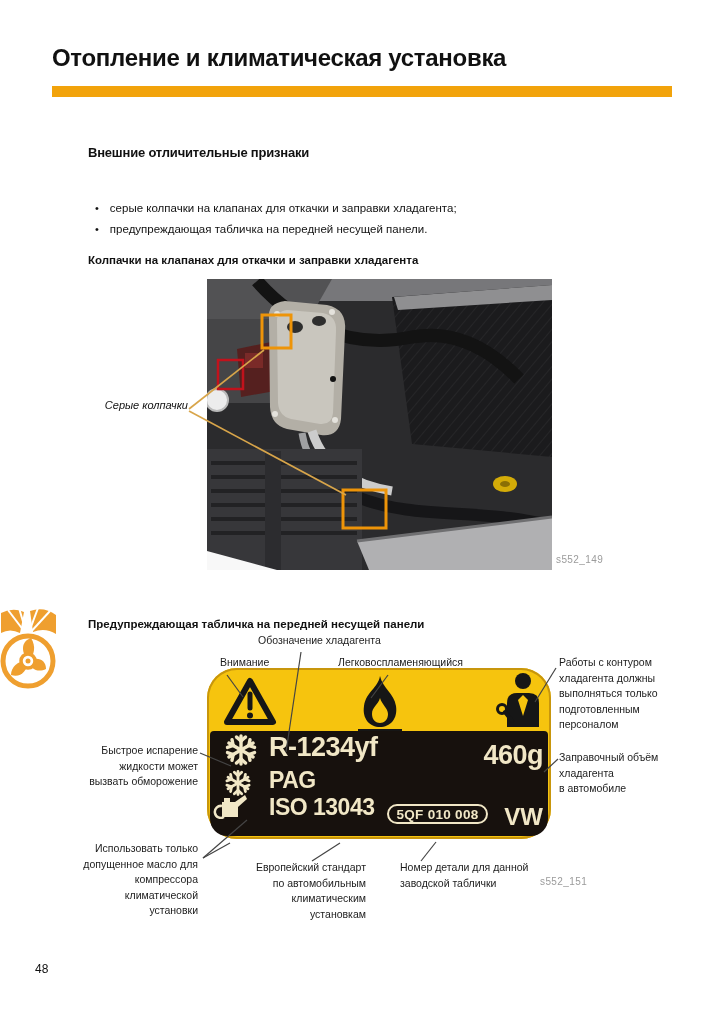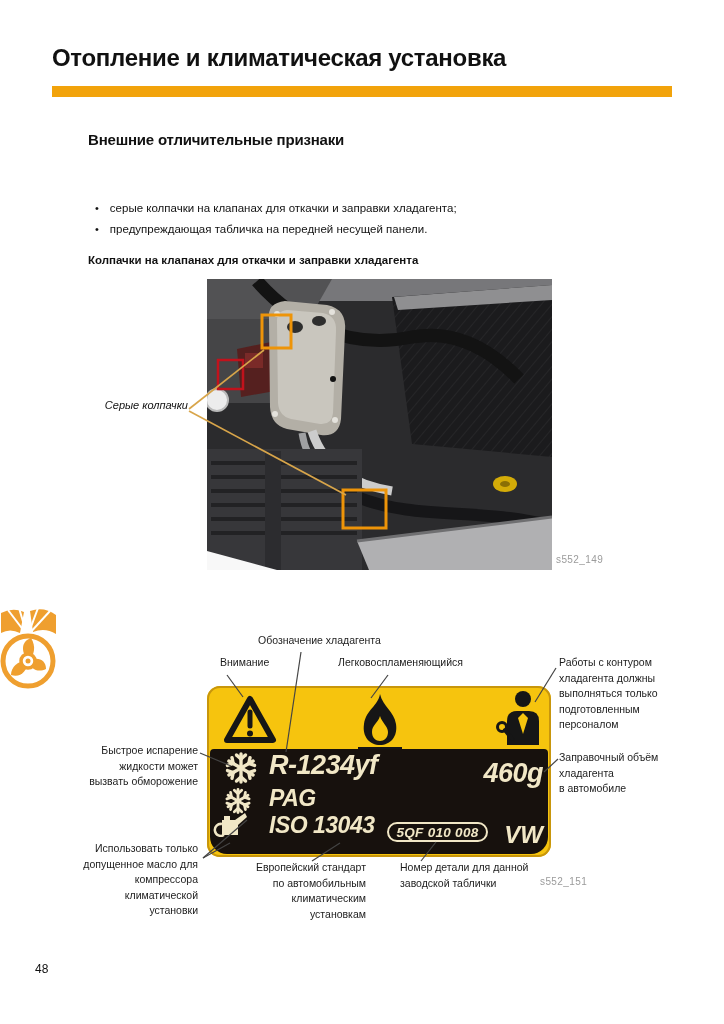--- a/index.html
+++ b/index.html
@@ -7,21 +7,21 @@
     --cream:#F1E7C6; --hl-orange:#EE9408; --hl-red:#C1121C;
     --credit:#9B9B9B; --tan:#D8A54A; --line:#444444; --ink:#111111;
   }
   html,body{margin:0;padding:0;background:#fff;}
   #page{position:relative;width:684px;height:1024px;background:#fff;overflow:hidden;
         font-family:"Liberation Sans",sans-serif;color:var(--ink);}
   .abs{position:absolute;}
   .pre{white-space:pre-line;}
   #title{left:52px;top:44px;font-size:24px;font-weight:bold;letter-spacing:-0.3px;}
   #accent-bar{left:52px;top:86px;width:620px;height:11px;background:var(--accent);}
-  #h2{left:88px;top:131px;font-size:15px;font-weight:bold;letter-spacing:-0.2px;}
+  #h2{left:88px;top:145px;font-size:13px;font-weight:bold;letter-spacing:-0.2px;}
   #intro{left:88px;top:172px;width:586px;font-size:11.5px;line-height:15px;}
   .bullet-row{position:absolute;left:95px;display:flex;gap:11px;font-size:11.5px;line-height:15px;}
   .bullet-dot{font-size:11px;}
   .cap{font-size:11.5px;font-weight:bold;}
   #cap1{left:88px;top:254px;text-align:right;}
   #photo{left:207px;top:279px;width:345px;height:291px;}
   #label-caps{left:70px;top:398px;width:118px;text-align:right;font-size:11px;line-height:14px;font-style:italic;}
   .credit{font-size:10px;color:var(--credit);letter-spacing:0.4px;}
   #credit1{left:556px;top:554px;}
   #fan-icon{left:0px;top:606px;}
@@ -32,22 +32,22 @@
   #co-attention{left:200px;top:655px;padding-left:20px;}
   #co-flammable{left:338px;top:655px;}
   #co-personnel{left:559px;top:655px;width:135px;}
   #co-volume{left:559px;top:750px;width:135px;}
   #co-frostbite{left:70px;top:743px;width:128px;}
   #co-oil{left:70px;top:841px;width:128px;}
   #co-standard{left:238px;top:860px;width:128px;}
   #co-part{left:400px;top:860px;width:160px;}
   #credit2{left:540px;top:836px;margin-top:40px;}
   
-  #plate{left:207px;top:686px;width:344px;height:171px;background:var(--plate-yellow);
-         border-radius:13px;box-shadow:inset 0 0 0 2px #c8960c;font-style:italic;}
+  #plate{left:207px;top:668px;width:344px;height:171px;background:var(--plate-yellow);
+         border-radius:30px;box-shadow:inset 0 0 0 2px #c8960c;}
   #plate-black{position:absolute;left:3px;right:3px;top:63px;bottom:3px;background:var(--plate-black);
          border-radius:4px 4px 17px 17px;}
   .plate-ico{position:absolute;}
   .plate-txt{position:absolute;color:var(--cream);font-weight:bold;letter-spacing:-0.5px;}
   #t-refrigerant{left:62px;top:64px;font-size:27px;}
   #t-amount{right:8px;top:72px;font-size:27px;}
   #t-oil{left:62px;top:99px;font-size:23px;}
   #t-iso{left:62px;top:126px;font-size:23px;}
   #t-part{left:180px;top:136px;width:101px;height:20px;border:2px solid var(--cream);
           border-radius:12px;font-size:13.5px;display:flex;align-items:center;justify-content:center;
@@ -143,20 +143,21 @@
     <circle cx="28" cy="55" r="25" fill="none" stroke="#EF9F2F" stroke-width="5"></circle>
     <g fill="#EF9F2F">
       <path d="M28,55 C20,44 22,35 31,32 C36,40 35,49 28,55 Z"></path>
       <path d="M28,55 C38,50 46,54 46,63 C38,67 30,63 28,55 Z"></path>
       <path d="M28,55 C27,66 20,72 11,69 C11,60 19,54 28,55 Z"></path>
     </g>
     <circle cx="28" cy="55" r="7" fill="#fff" stroke="#EF9F2F" stroke-width="3.5"></circle>
     <circle cx="28" cy="55" r="2.5" fill="#EF9F2F"></circle>
   </svg>
 
+  <div class="abs cap" id="cap2">Предупреждающая табличка на передней несущей панели</div>
 
   <div class="co" id="co-designation">Обозначение хладагента</div>
   <div class="co" id="co-attention">Внимание</div>
   <div class="co" id="co-flammable">Легковоспламеняющийся</div>
   <div class="co pre" id="co-personnel">Работы с контуром
 хладагента должны
 выполняться только
 подготовленным
 персоналом</div>
   <div class="co pre" id="co-volume">Заправочный объём

